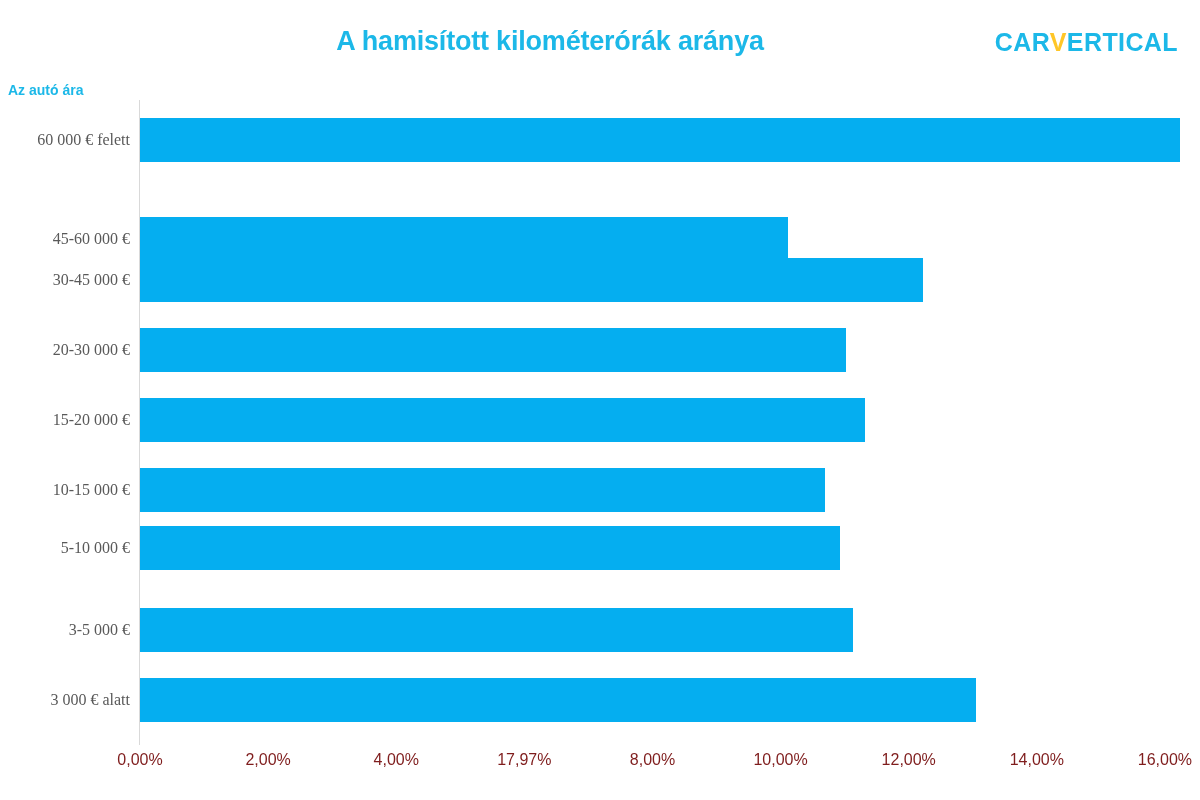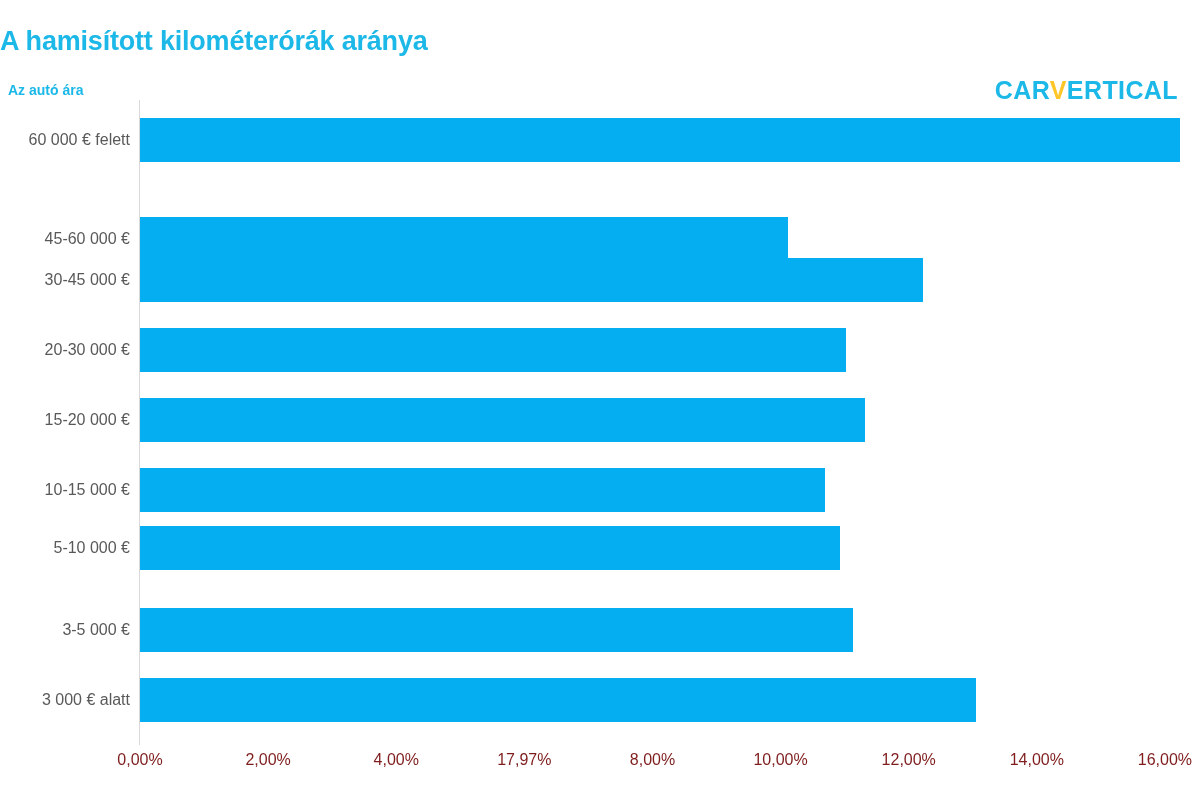--- a/index.html
+++ b/index.html
@@ -21,37 +21,36 @@
     top: 0;
     left: 0;
     width: 1200px;
     height: 78px;
   }
   #chart-title {
     position: absolute;
     left: 0;
     top: 26px;
     width: 1100px;
-    text-align: left;
+    text-align: center;
     font-size: 27px;
     font-weight: bold;
     color: #1cb8e8;
     letter-spacing: -0.2px;
     white-space: nowrap;
   }
   #brand-logo {
     position: absolute;
     right: 22px;
     top: 28px;
     font-size: 25px;
     font-weight: bold;
     letter-spacing: 0.4px;
     color: #1cb8e8;
     white-space: nowrap;
-    margin-top: 48px;
   }
   #brand-logo .logo-accent {
     color: #ffc627;
   }
 
   
   #y-axis-title {
     position: absolute;
     left: 8px;
     top: 82px;
@@ -61,20 +60,21 @@
     white-space: nowrap;
   }
 
   
   #plot-area {
     position: absolute;
     left: 0;
     top: 100px;
     width: 1200px;
     height: 645px;
+    font-family: Liberation Serif, serif;
   }
   #y-axis-line {
     position: absolute;
     left: 139px;
     top: 0px;
     width: 1px;
     height: 645px;
     background: #d9d9d9;
   }
   .bar-row {

